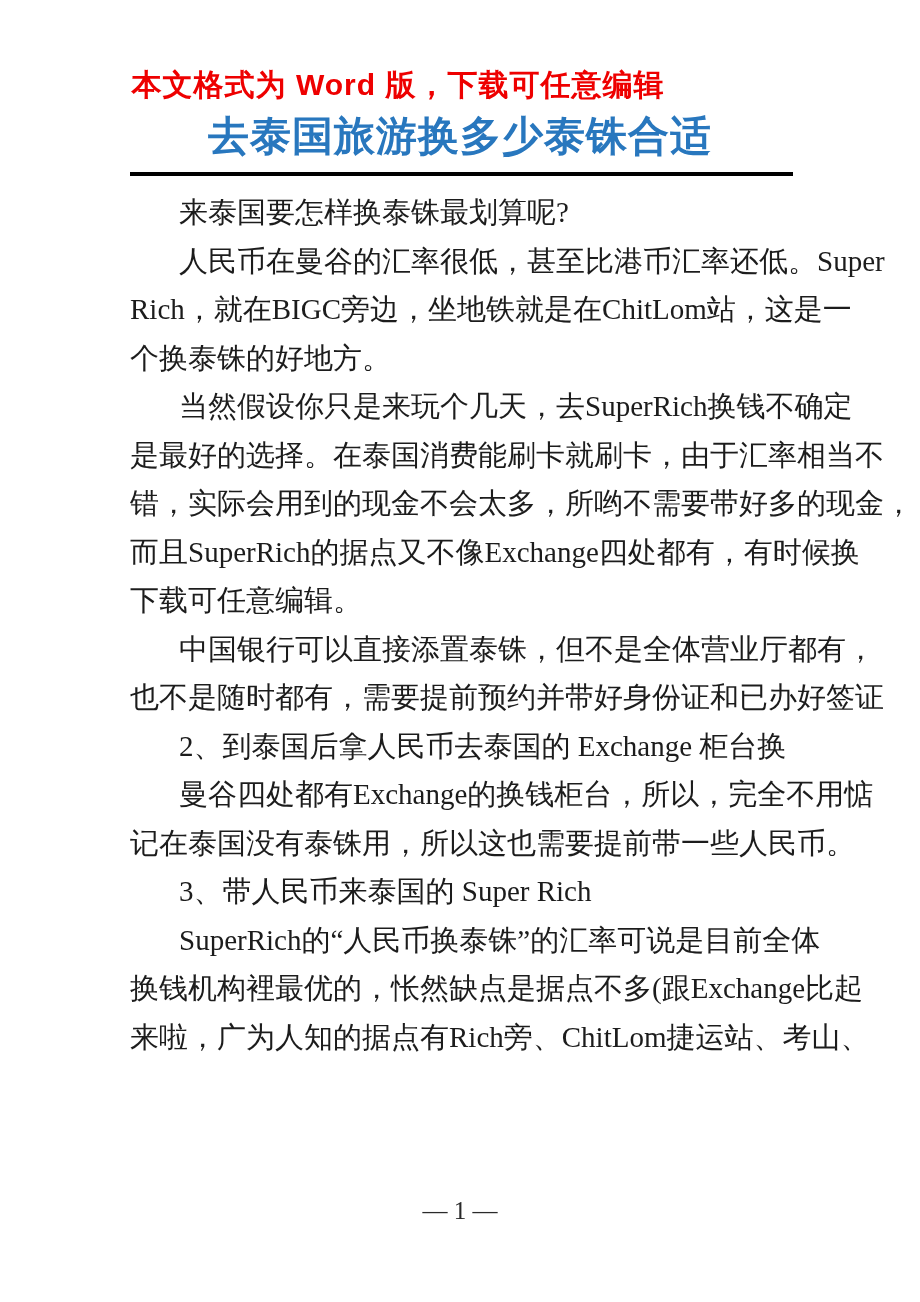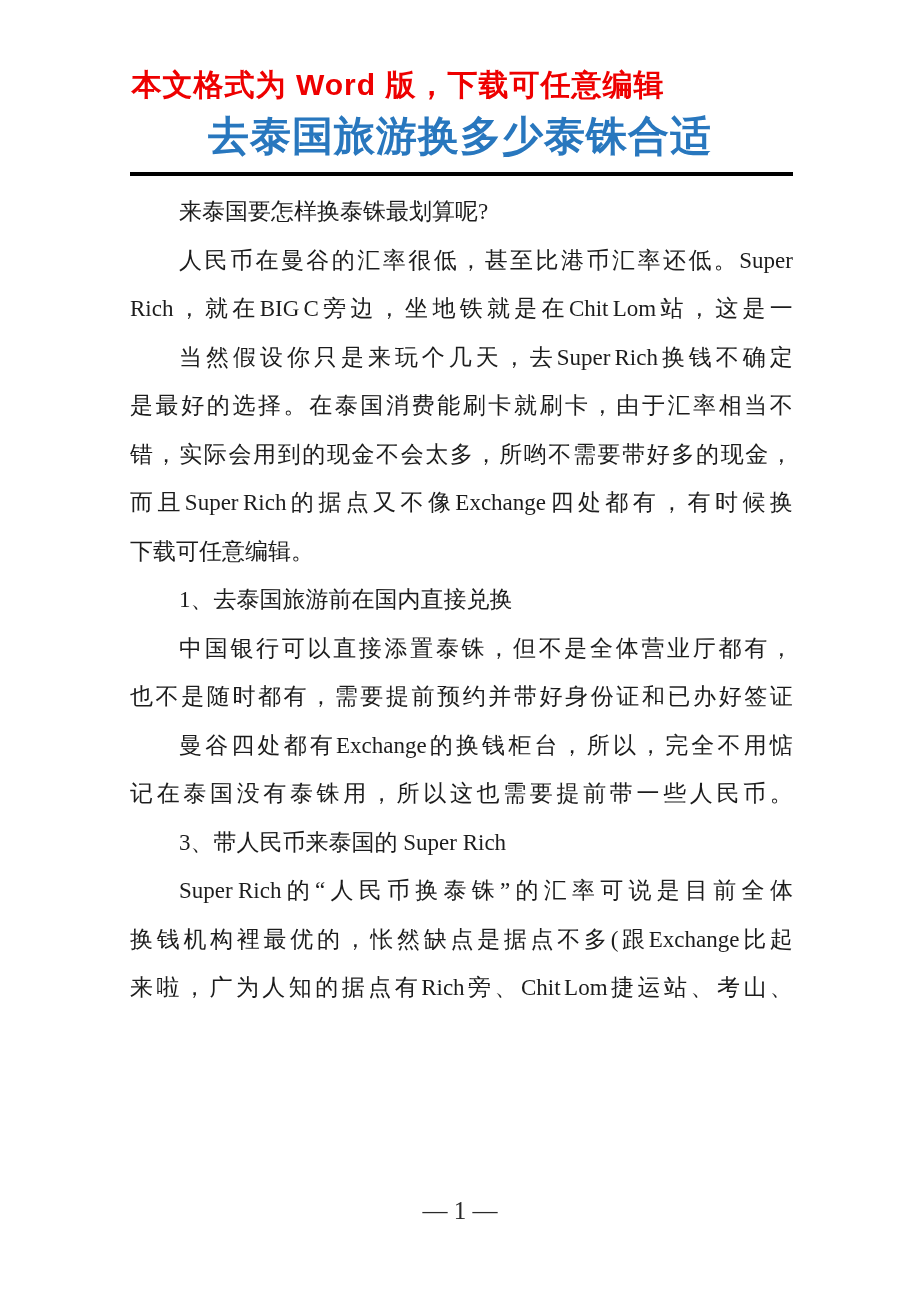--- a/index.html
+++ b/index.html
@@ -17,21 +17,21 @@
     position:absolute;top:108px;left:0;width:920px;text-align:center;
     font-weight:bold;font-size:41px;line-height:56px;letter-spacing:1px;
     font-family:"Liberation Serif","DejaVu Serif",serif;
   }
   .title-rule{
     position:absolute;top:172px;left:130px;width:663px;height:0;
     border-top:4px solid #000;
   }
   .doc-body{
     position:absolute;top:188px;left:130px;width:663px;
-    font-size:23px;
+    font-size:29px;
   }
   .line{
     height:48.5px;line-height:48.5px;box-sizing:border-box;width:663px;
     white-space:nowrap;
   }
   .line.first{padding-left:49px;}
   .line.stretch{display:flex;justify-content:space-between;align-items:baseline;}
   .line .tk{white-space:pre;}
   .page-footer{
     position:absolute;top:1194px;left:0;width:920px;text-align:center;
@@ -91,20 +91,21 @@
       <span class="tk">是</span>
       <span class="tk">在</span>
       <span class="tk">Chit</span>
       <span class="tk">Lom</span>
       <span class="tk">站</span>
       <span class="tk">，</span>
       <span class="tk">这</span>
       <span class="tk">是</span>
       <span class="tk">一</span>
     </div>
+    <div class="line">个换泰铢的好地方。</div>
     <div class="line first stretch">
       <span class="tk">当</span>
       <span class="tk">然</span>
       <span class="tk">假</span>
       <span class="tk">设</span>
       <span class="tk">你</span>
       <span class="tk">只</span>
       <span class="tk">是</span>
       <span class="tk">来</span>
       <span class="tk">玩</span>
@@ -194,21 +195,20 @@
       <span class="tk">处</span>
       <span class="tk">都</span>
       <span class="tk">有</span>
       <span class="tk">，</span>
       <span class="tk">有</span>
       <span class="tk">时</span>
       <span class="tk">候</span>
       <span class="tk">换</span>
     </div>
     <div class="line">下载可任意编辑。</div>
-    <div class="line first">1、去泰国旅游前在国内直接兑换</div>
     <div class="line first stretch">
       <span class="tk">中</span>
       <span class="tk">国</span>
       <span class="tk">银</span>
       <span class="tk">行</span>
       <span class="tk">可</span>
       <span class="tk">以</span>
       <span class="tk">直</span>
       <span class="tk">接</span>
       <span class="tk">添</span>
@@ -249,20 +249,21 @@
       <span class="tk">身</span>
       <span class="tk">份</span>
       <span class="tk">证</span>
       <span class="tk">和</span>
       <span class="tk">已</span>
       <span class="tk">办</span>
       <span class="tk">好</span>
       <span class="tk">签</span>
       <span class="tk">证</span>
     </div>
+    <div class="line first">2、到泰国后拿人民币去泰国的 Exchange 柜台换</div>
     <div class="line first stretch">
       <span class="tk">曼</span>
       <span class="tk">谷</span>
       <span class="tk">四</span>
       <span class="tk">处</span>
       <span class="tk">都</span>
       <span class="tk">有</span>
       <span class="tk">Exchange</span>
       <span class="tk">的</span>
       <span class="tk">换</span>

